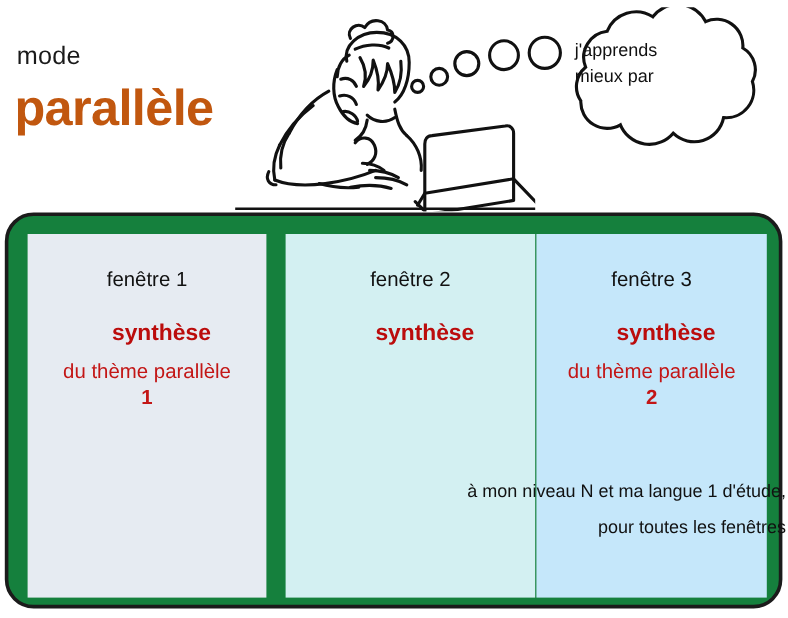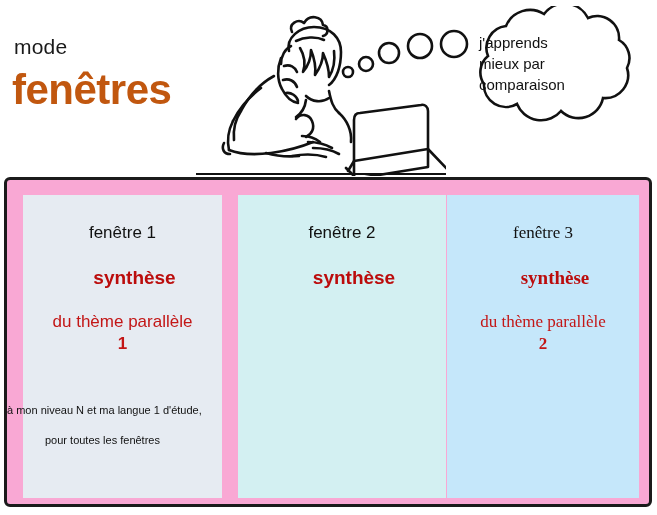--- a/index.html
+++ b/index.html
@@ -64,35 +64,35 @@
     color: #111111;
   }
 
   
   #main-box {
     position: absolute;
     left: 4px; top: 177px;
     width: 648px; height: 330px;
     box-sizing: border-box;
     border: 3px solid #1b1b1b;
-    border-radius: 6px;
-    background: #f9a8d4;
+    border-radius: 24px;
+    background: #15803d;
   }
 
   .window-col {
     position: absolute;
     top: 15px;
     height: 303px;
     box-sizing: border-box;
     padding-top: 28px;
   }
 
   #window-col-1 { left: 16px;  width: 199px; background: #e6ebf2; }
   #window-col-2 { left: 231px; width: 208px; background: #d3f0f2; }
-  #window-col-3 { left: 440px; width: 192px; background: #c5e7fa; font-family: Liberation Serif, serif; }
+  #window-col-3 { left: 440px; width: 192px; background: #c5e7fa; }
 
   .window-label {
     text-align: center;
     font-size: 17px;
     line-height: 20px;
     color: #111111;
   }
 
   .synthese {
     text-align: center;
@@ -102,46 +102,46 @@
     color: #bb0c0c;
     margin-top: 24px;
     padding-left: 24px;
   }
 
   .theme-text {
     text-align: center;
     font-size: 17px;
     line-height: 22px;
     color: #c31616;
-    margin-top: 22px;
+    margin-top: 10px;
     padding: 0 4px;
   }
 
   .theme-text b { font-weight: bold; }
 
   #caption {
     position: absolute;
     left: 0; top: 215px;
     width: 648px;
-    text-align: left;
-    font-size: 11px;
+    text-align: right;
+    font-size: 15px;
     line-height: 30px;
     color: #111111;
     pointer-events: none;
   }
   #caption .cap-line { display: block; }
   #caption .cap-line-2 { padding-left: 18px; margin-left: 20px; }
 </style>
 </head>
 <body>
 
 <div id="header-zone">
 
   <div id="mode-label">mode</div>
-  <div id="mode-title">fenêtres</div>
+  <div id="mode-title">parallèle</div>
 
   <svg id="illustration" viewBox="0 0 250 180" fill="none" stroke="#111111" stroke-width="2.6" stroke-linecap="round" stroke-linejoin="round">
 
     <path d="M96 36 c-4 -8 6 -14 12 -9 c5 -9 18 -7 19 2 c6 1 6 9 0 11"></path>
     <path d="M100 45 c8 -4 20 -5 28 -1"></path>
 
     <path d="M93 55 c-3 -13 10 -24 25 -24 c17 0 27 11 27 25 c0 14 -4 27 -12 33"></path>
 
     <path d="M104 52 c6 10 5 18 3 24 c6 -7 8 -16 8 -22 c4 10 5 18 4 25 c5 -7 8 -15 8 -22 c4 9 6 17 6 24 c5 -8 6 -18 5 -26"></path>
     <path d="M95 50 c-6 3 -10 10 -10 18"></path>
@@ -198,21 +198,20 @@
       a25 25 0 0 1 -42 13
       a26 26 0 0 1 -44 -7
       a22 22 0 0 1 -33 -20
       a21 21 0 0 1 4 -28
       z"></path>
   </svg>
 
   <div id="bubble-text">
     <span>j'apprends</span><br>
     <span>mieux par</span><br>
-    <span>comparaison</span>
   </div>
 </div>
 
 <div id="main-box">
 
   <div id="window-col-1" class="window-col" style="background: rgb(230, 235, 242);">
     <div class="window-label">fenêtre 1</div>
     <div class="synthese">synthèse</div>
     <div class="theme-text">
       <span>du thème parallèle</span><br>

